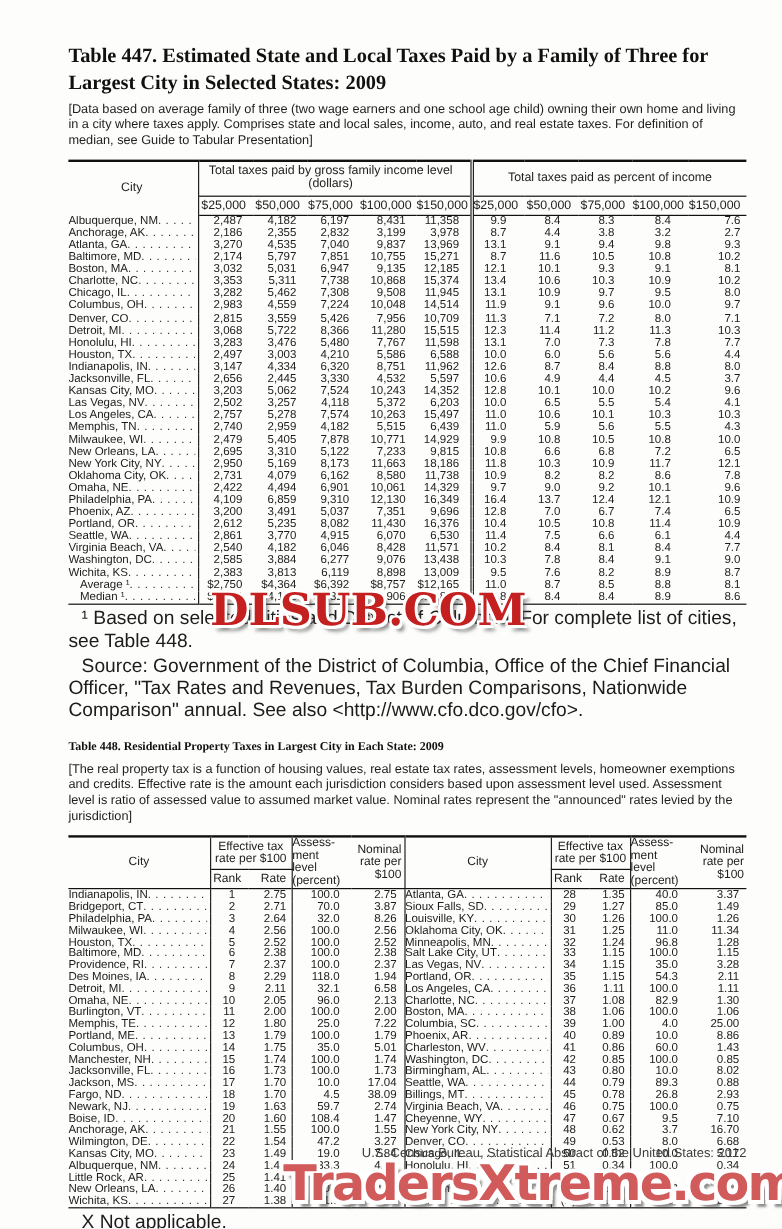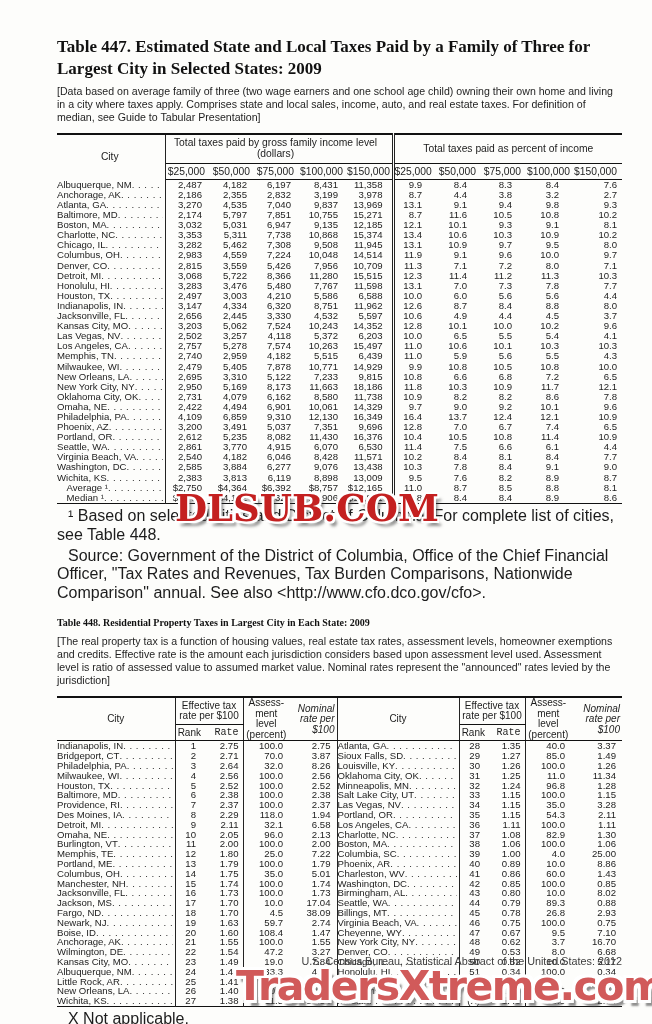--- a/index.html
+++ b/index.html
@@ -39,25 +39,25 @@
   #t447 tbody{border-bottom:1.6px solid #111;}
 
   
   #t448{font-size:9.6px;margin-top:2px;}
   #t448 thead th{font-size:10px;line-height:10.5px;}
   #t448 .h-city{vertical-align:middle;text-align:center;border-top:2px solid #111;
                 border-bottom:1px solid #111;border-right:1px solid #222;}
   #t448 .h-eff{text-align:center;vertical-align:middle;border-top:2px solid #111;
                border-bottom:1px solid #111;border-right:1px solid #222;padding:1px 2px;}
   #t448 .h-sub{text-align:right;border-bottom:1px solid #111;padding:1px 6px 2px 0;vertical-align:bottom;}
-  #t448 .h-sub.h-rate{border-right:1px solid #222;padding-right:4px;font-family:Liberation Mono, monospace;}
-  #t448 .h-assess{white-space:pre-line;text-align:center;vertical-align:middle;
+  #t448 .h-sub.h-rate{border-right:1px solid #222;padding-right:4px;}
+  #t448 .h-assess{white-space:pre-line;text-align:left;vertical-align:middle;
                   border-top:2px solid #111;border-bottom:1px solid #111;padding-right:4px;}
   #t448 .h-nom{white-space:pre-line;text-align:right;vertical-align:middle;
-               border-top:2px solid #111;border-bottom:1px solid #111;padding-right:2px;font-style:italic;}
+               border-top:2px solid #111;border-bottom:1px solid #111;padding-right:2px;}
   #t448 .h-nom.mid{border-right:1px solid #222;}
   #t448 td{line-height:9.8px;vertical-align:bottom;}
   #t448 .c-city{border-right:1px solid #222;padding-right:2px;}
   #t448 td.rank{padding-right:11px;}
   #t448 td.rate{padding-right:4px;border-right:1px solid #222;}
   #t448 td.assess{padding-right:10px;}
   #t448 td.nom{padding-right:6px;}
   #t448 td.nom.mid{border-right:1px solid #222;}
   #t448 tbody{border-bottom:1.6px solid #111;}
 

